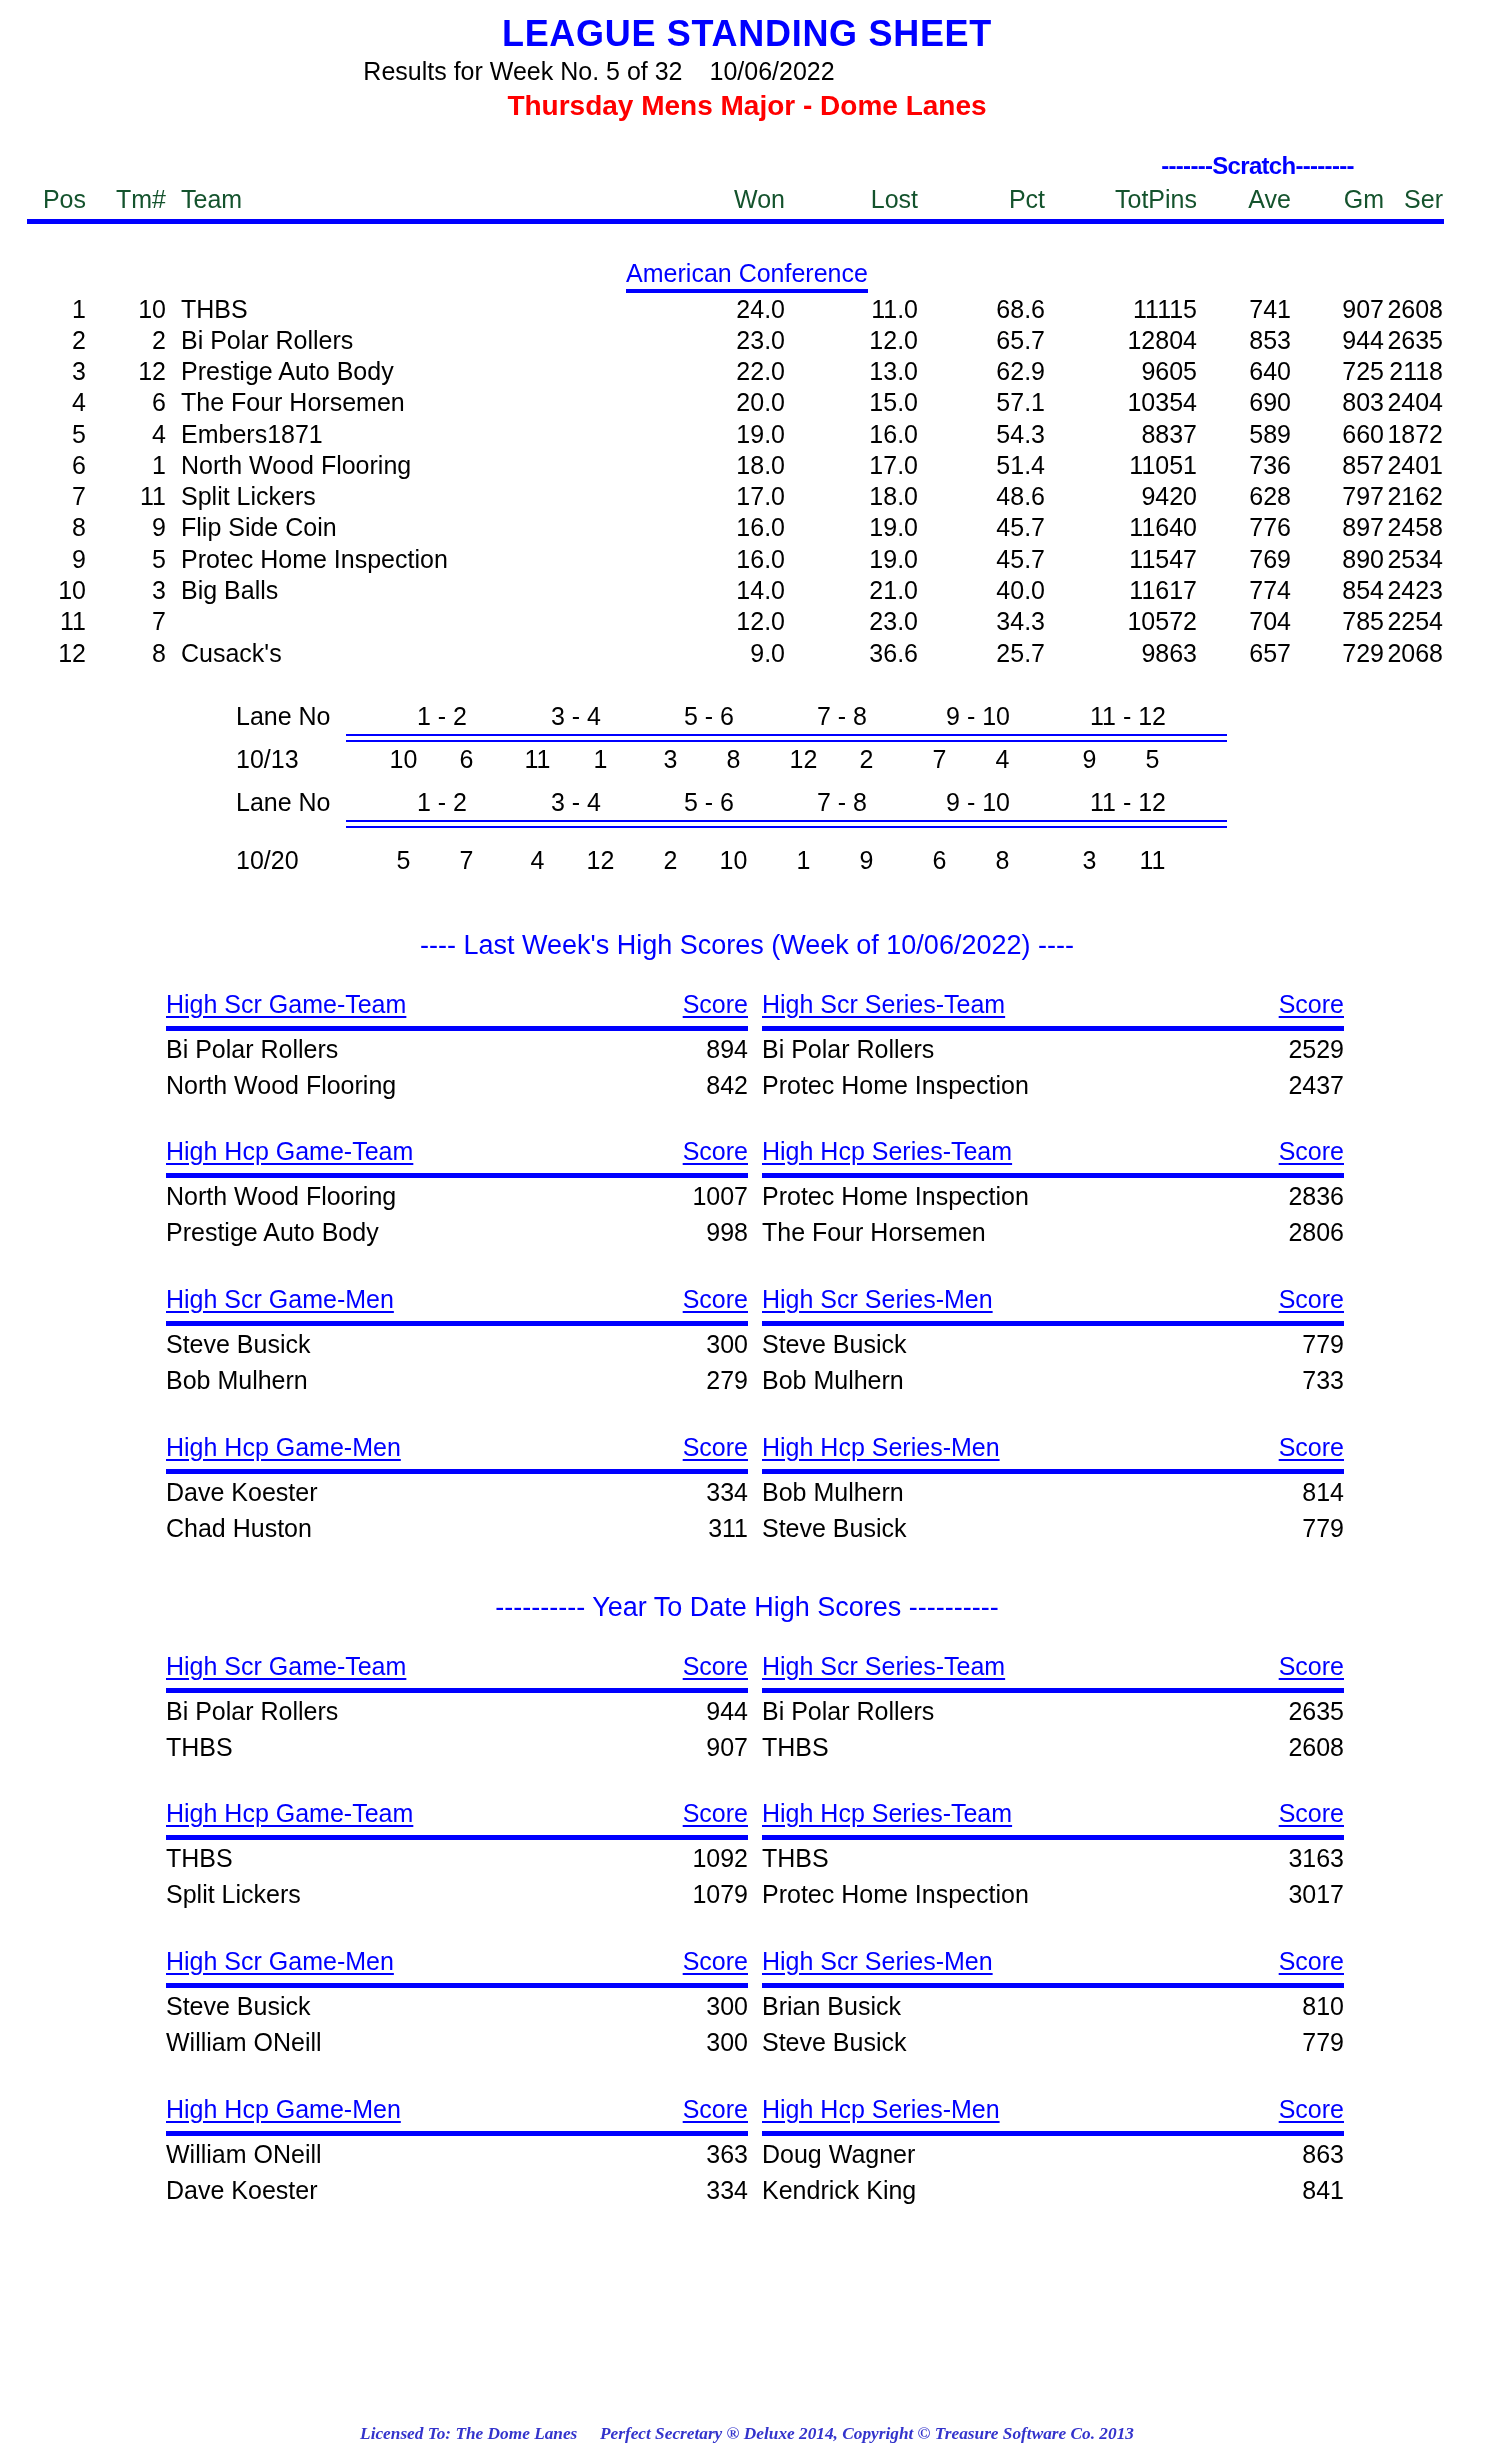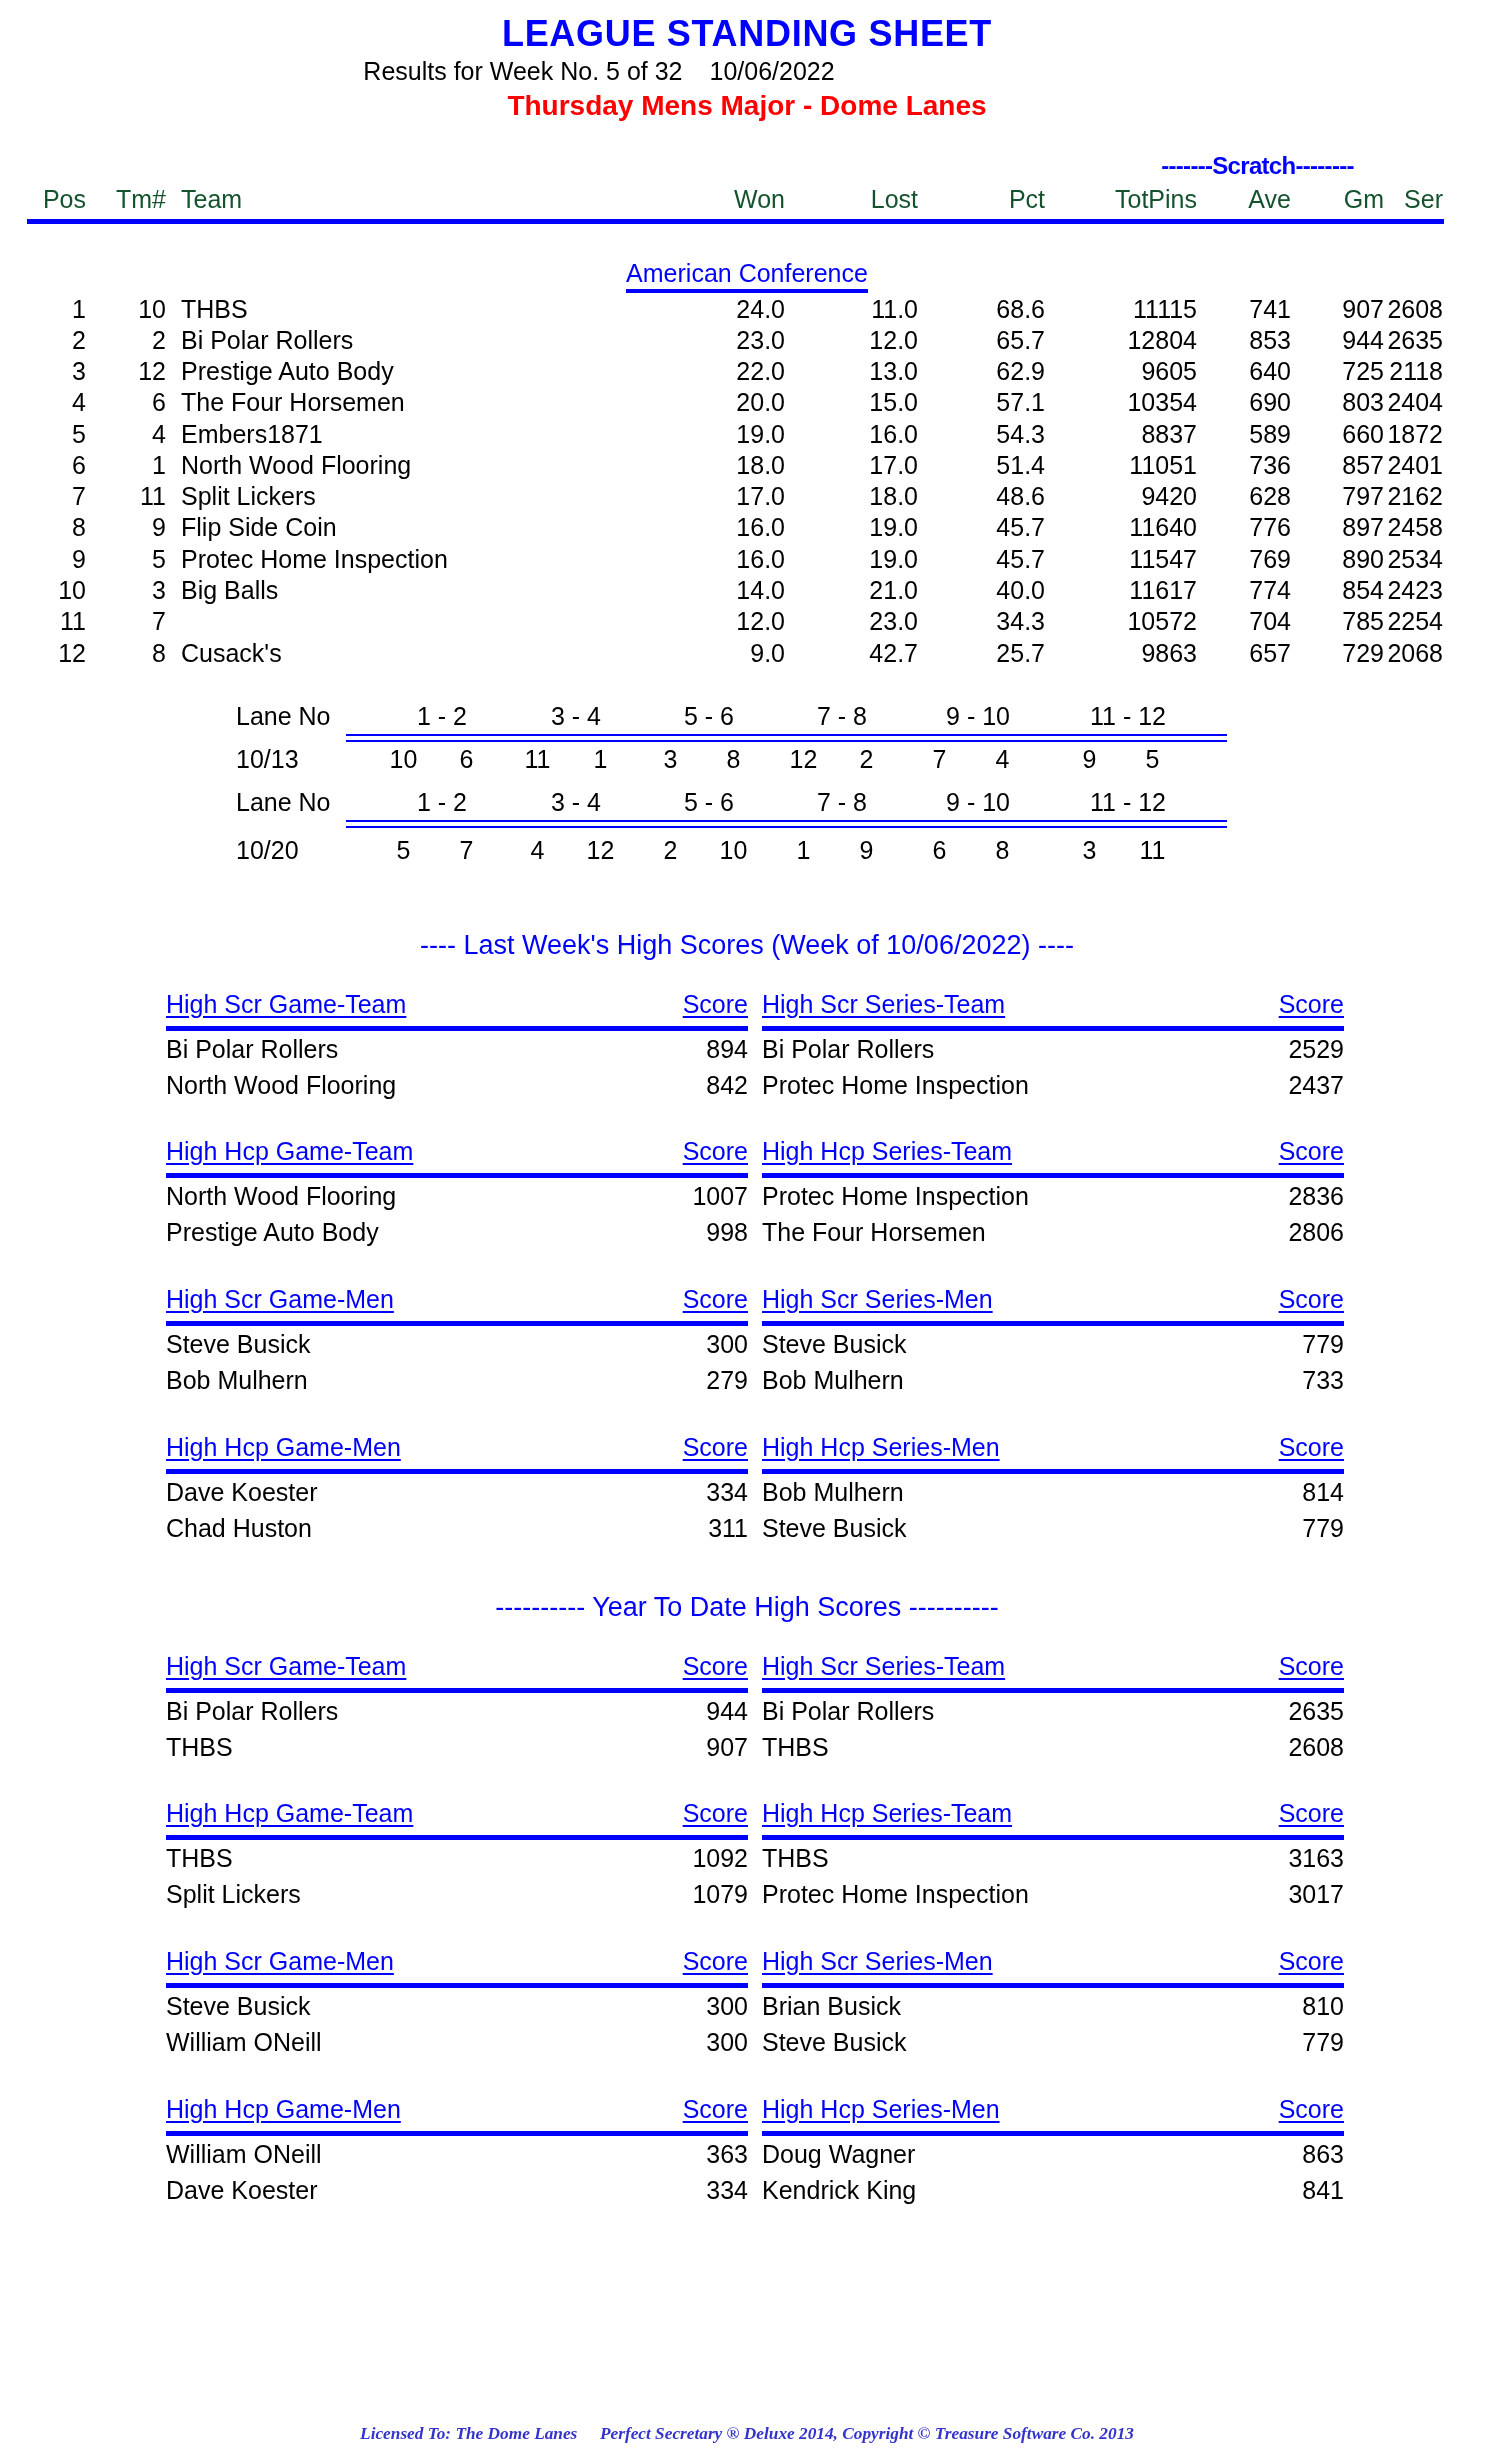--- a/index.html
+++ b/index.html
@@ -393,21 +393,21 @@
         <span class="cell c-tot">10572</span>
         <span class="cell c-ave">704</span>
         <span class="cell c-gm">785</span>
         <span class="cell c-ser">2254</span>
       </div>
       <div class="stand-row" style="top: 639px;">
         <span class="cell c-pos">12</span>
         <span class="cell c-tm">8</span>
         <span class="cell c-team">Cusack's</span>
         <span class="cell c-won">9.0</span>
-        <span class="cell c-lost">42.7</span>
+        <span class="cell c-lost">36.6</span>
         <span class="cell c-pct">25.7</span>
         <span class="cell c-tot">9863</span>
         <span class="cell c-ave">657</span>
         <span class="cell c-gm">729</span>
         <span class="cell c-ser">2068</span>
       </div>
     </div>
 
   <div id="lane-schedules">
       <div class="lane-block" style="top: 702px;">
@@ -435,21 +435,21 @@
         <div class="lane-hdr-row">
           <span class="lbl">Lane No</span>
           <span class="lane-pair" style="left: 372px;">1 - 2</span>
           <span class="lane-pair" style="left: 506px;">3 - 4</span>
           <span class="lane-pair" style="left: 639px;">5 - 6</span>
           <span class="lane-pair" style="left: 772px;">7 - 8</span>
           <span class="lane-pair" style="left: 908px;">9 - 10</span>
           <span class="lane-pair" style="left: 1058px;">11 - 12</span>
         </div>
         <div class="lane-rule" style="top: 32px;"></div>
-        <div class="lane-data-row" style="margin-top: 16px;">
+        <div class="lane-data-row" style="margin-top: 26px;">
           <span class="lbl">10/20</span>
           <span class="lane-teams" style="left: 372px;"><span class="t1">5</span><span class="t2">7</span></span>
           <span class="lane-teams" style="left: 506px;"><span class="t1">4</span><span class="t2">12</span></span>
           <span class="lane-teams" style="left: 639px;"><span class="t1">2</span><span class="t2">10</span></span>
           <span class="lane-teams" style="left: 772px;"><span class="t1">1</span><span class="t2">9</span></span>
           <span class="lane-teams" style="left: 908px;"><span class="t1">6</span><span class="t2">8</span></span>
           <span class="lane-teams" style="left: 1058px;"><span class="t1">3</span><span class="t2">11</span></span>
         </div>
       </div>
     </div>

